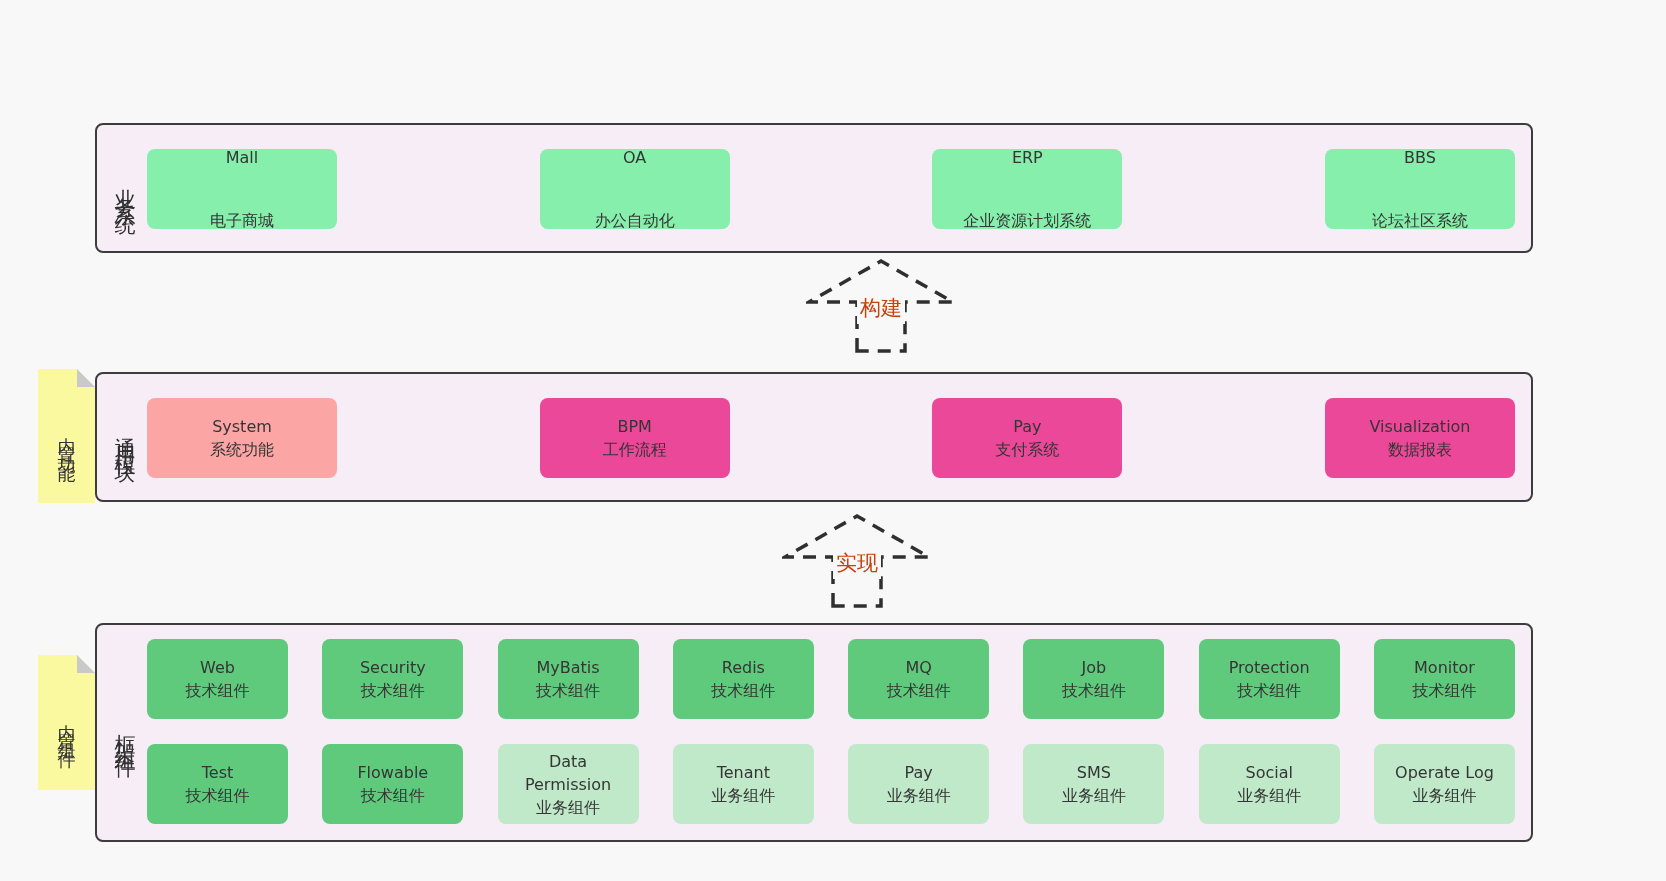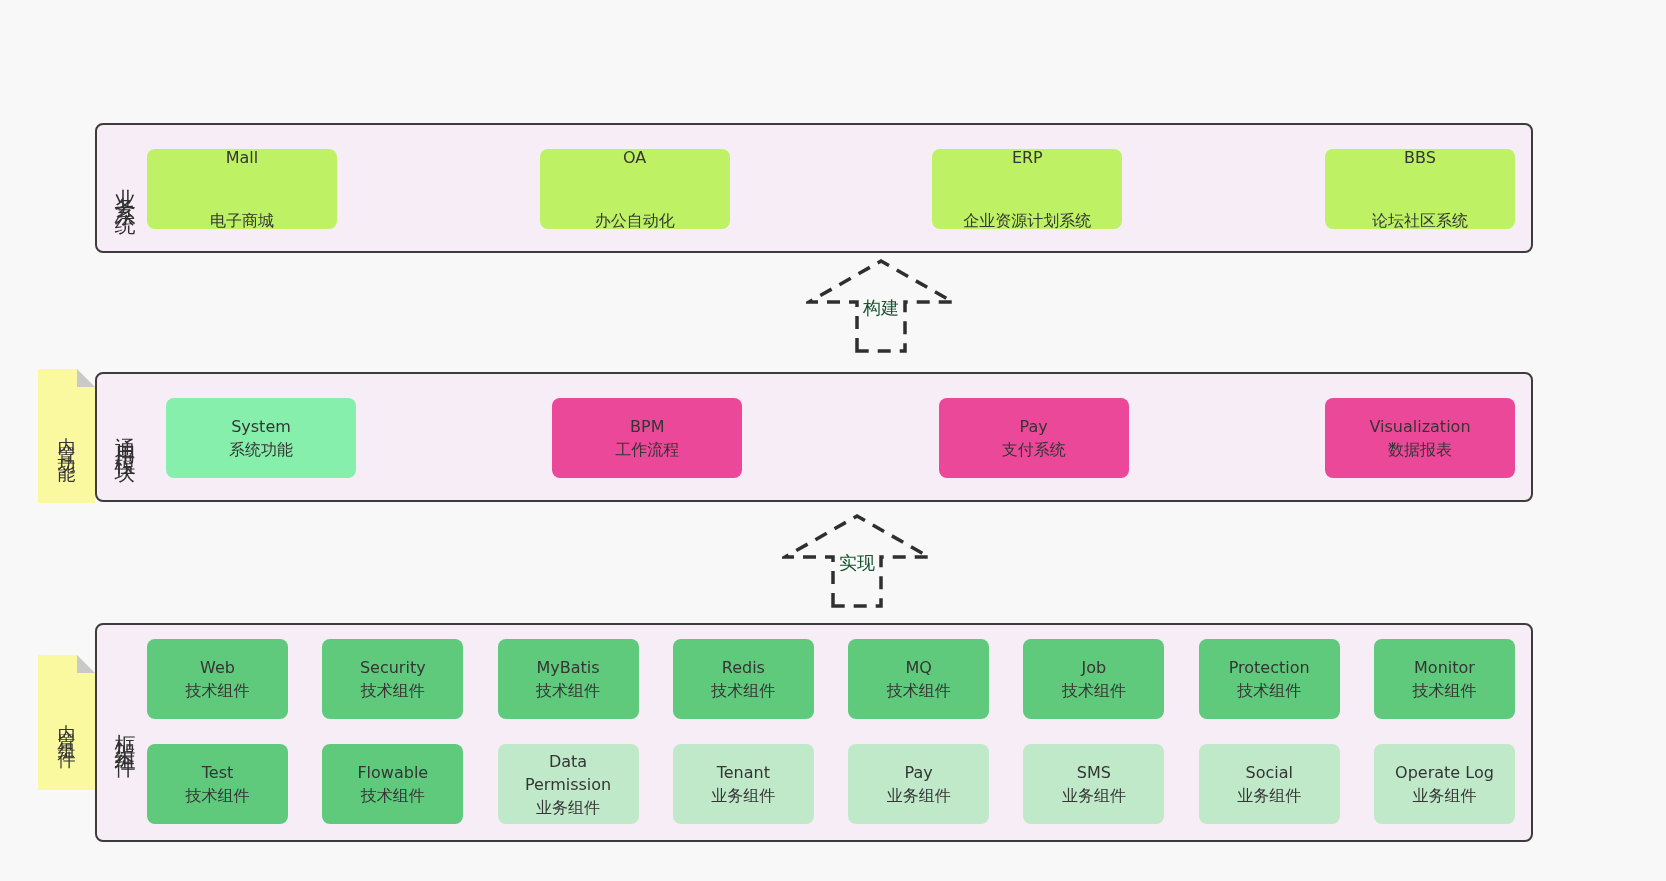--- a/index.html
+++ b/index.html
@@ -28,41 +28,41 @@
   .row-wide{top:24px;}
   .frow1{top:14px;}
   .frow2{top:119px;}
   .box{
     height:80px;border-radius:8px;box-sizing:border-box;padding:4px 6px;
     display:flex;flex-direction:column;align-items:center;justify-content:center;
     text-align:center;font-size:16px;line-height:23px;color:#353535;
   }
   .box-wide{width:190px;}
   .box-narrow{width:141px;text-align:center;}
-  .blue{background:#bef264;gap:40px;}
-  .red{background:#86efac;margin-left:19px;}
+  .blue{background:#86efac;gap:40px;}
+  .red{background:#fca5a5;}
   .pink{background:#ec4899;}
   .green{background:#5fc97c;}
   .lgreen{background:#bfe9c9;}
   .sticky{position:absolute;left:38px;width:57px;z-index:0;}
   #sticky-modules{top:369px;height:134px;}
   #sticky-framework{top:655px;height:135px;}
   .sticky svg{position:absolute;left:0;top:0;width:100%;height:100%;}
   .sticky .stext{
     position:absolute;left:50%;top:54%;transform:translate(-50%,-50%);
     writing-mode:vertical-rl;text-orientation:upright;
     font-size:18px;letter-spacing:9px;color:#333;white-space:nowrap;
   }
   .arrow{position:absolute;width:150px;height:96px;z-index:1;}
   #arrow-build{left:806px;top:258px;}
   #arrow-implement{left:782px;top:513px;}
   .arrow svg{position:absolute;left:0;top:0;width:100%;height:100%;}
   .arrow .alabel{
     position:absolute;left:50%;top:50px;transform:translate(-50%,-50%);
-    background:#f8f8f8;padding:2px 3px;font-size:18px;color:#14532d;white-space:nowrap;
+    background:#f8f8f8;padding:2px 3px;font-size:21px;color:#c2410c;white-space:nowrap;
   }
 </style>
 </head>
 <body>
 
 <div class="sticky" id="sticky-modules">
   <svg viewBox="0 0 57 134" preserveAspectRatio="none">
     <polygon points="0,0 39,0 57,18 57,134 0,134" fill="#fbf9a0"></polygon>
     <polygon points="39,0 57,18 39,18" fill="#c9c9c9"></polygon>
   </svg>

